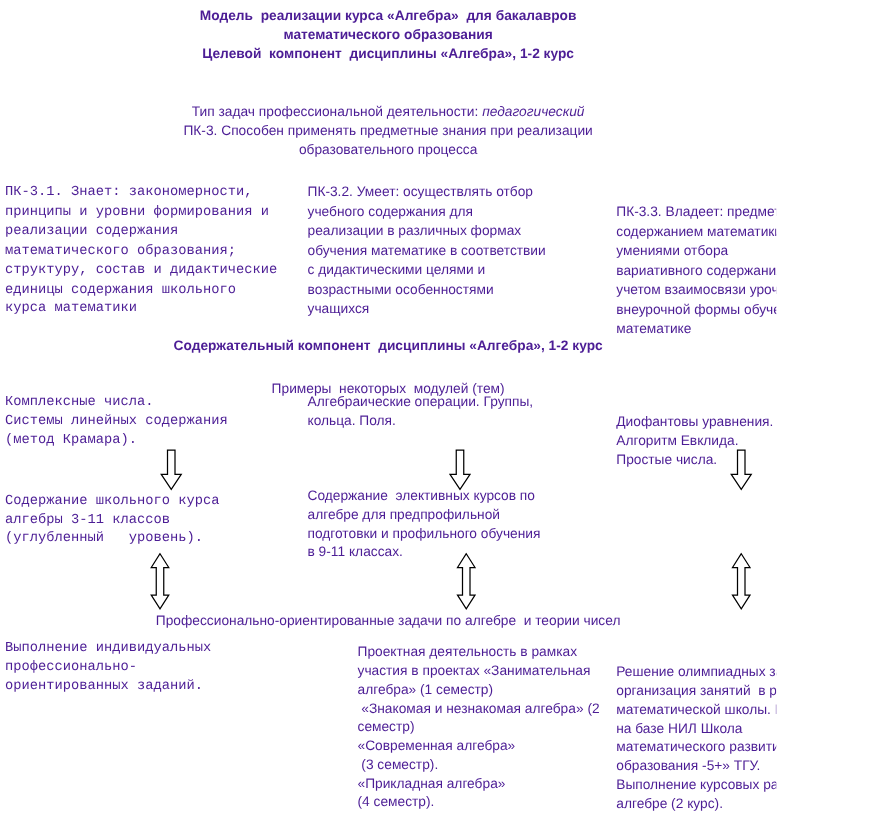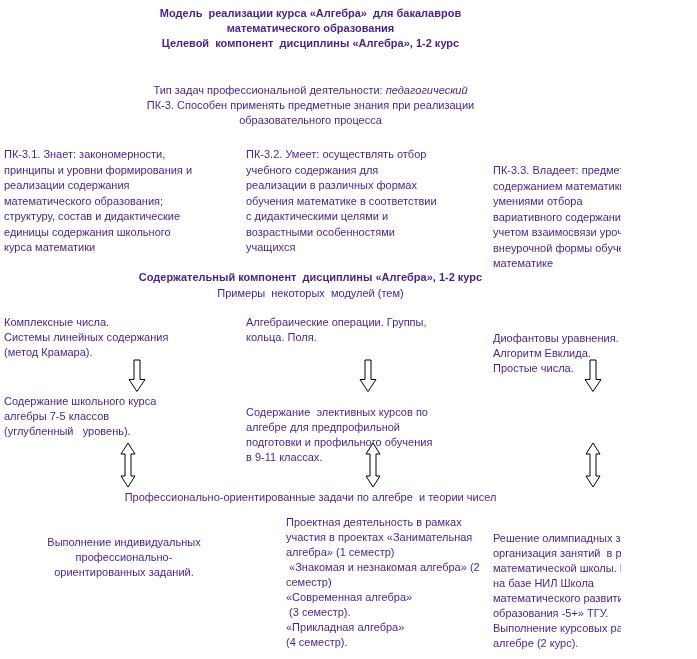--- a/index.html
+++ b/index.html
@@ -9,21 +9,21 @@
     background:#fff;color:#4c1d95;
     font-family:"Liberation Sans","DejaVu Sans",sans-serif;
     font-size:11px;line-height:15px;
     overflow:hidden;
   }
   .abs{position:absolute;}
   .center{left:0;right:0;text-align:center;}
   .bold{font-weight:bold;}
   .pre{white-space:pre-wrap;}
   .col{position:absolute;white-space:pre-wrap;}
-  .c1{left:4px;width:240px;}
+  .c1{left:4px;width:240px;font-family:Liberation Mono, monospace;}
   .c2{left:246px;width:256px;}
   .c3{left:493px;width:204px;margin-top:16px;}
   .lh16{line-height:15.5px;}
   .italic{font-style:italic;}
   .arrow{position:absolute;}
   .arrow svg{display:block;}
 </style>
 </head>
 <body>
 
@@ -57,21 +57,21 @@
 учащихся</div>
   <div class="col c3 lh16" style="top:147px;">ПК-3.3. Владеет: предметным
 содержанием математики;
 умениями отбора
 вариативного содержания с
 учетом взаимосвязи урочной и
 внеурочной формы обучения
 математике</div>
 
   <div class="abs center bold pre" style="top:270px;">Содержательный компонент  дисциплины «Алгебра», 1-2 курс</div>
-  <div class="abs center pre" style="top:286px;">Примеры  некоторых  модулей (тем)</div>
+  <div class="abs center pre" style="top:304px;">Примеры  некоторых  модулей (тем)</div>
 
   <div class="col c1" style="top:315px;">Комплексные числа.
 Системы линейных содержания
 (метод Крамара).</div>
   <div class="col c2" style="top:315px;">Алгебраические операции. Группы,
 кольца. Поля.</div>
   <div class="col c3" style="top:315px;">Диофантовы уравнения.
 Алгоритм Евклида.
 Простые числа.</div>
 
@@ -85,23 +85,23 @@
         <path d="M7 1 H13 V20.5 H18 L10 32.5 L2 20.5 H7 Z" fill="#fff" stroke="#000" stroke-width="1"></path>
       </svg>
   </div>
   <div class="arrow" style="left:583px;top:359px;">
     <svg width="20" height="34" viewBox="0 0 20 34">
         <path d="M7 1 H13 V20.5 H18 L10 32.5 L2 20.5 H7 Z" fill="#fff" stroke="#000" stroke-width="1"></path>
       </svg>
   </div>
 
   <div class="col c1" style="top:394px;">Содержание школьного курса
-алгебры 7-5 классов
+алгебры 3-11 классов
 (углубленный   уровень).</div>
-  <div class="col c2" style="top:405px;">Содержание  элективных курсов по
+  <div class="col c2" style="top:390px;">Содержание  элективных курсов по
 алгебре для предпрофильной
 подготовки и профильного обучения
 в 9-11 классах.</div>
 
   <div class="arrow" style="left:118px;top:442px;">
     <svg width="20" height="46" viewBox="0 0 20 46">
         <path d="M10 1 L17 12 H13 V34 H17 L10 45 L3 34 H7 V12 H3 Z" fill="#fff" stroke="#000" stroke-width="1"></path>
       </svg>
   </div>
   <div class="arrow" style="left:363px;top:442px;">
@@ -110,21 +110,21 @@
       </svg>
   </div>
   <div class="arrow" style="left:583px;top:442px;">
     <svg width="20" height="46" viewBox="0 0 20 46">
         <path d="M10 1 L17 12 H13 V34 H17 L10 45 L3 34 H7 V12 H3 Z" fill="#fff" stroke="#000" stroke-width="1"></path>
       </svg>
   </div>
 
   <div class="abs center pre" style="top:490px;">Профессионально-ориентированные задачи по алгебре  и теории чисел</div>
 
-  <div class="col c1" style="top:535px;text-align:center;">Выполнение индивидуальных
+  <div class="col c1" style="top:512px;">Выполнение индивидуальных
 профессионально-
 ориентированных заданий.</div>
   <div class="col c2" style="top:515px;margin-left:40px;">Проектная деятельность в рамках
 участия в проектах «Занимательная
 алгебра» (1 семестр)
  «Знакомая и незнакомая алгебра» (2
 семестр)
 «Современная алгебра»
  (3 семестр).
 «Прикладная алгебра»

